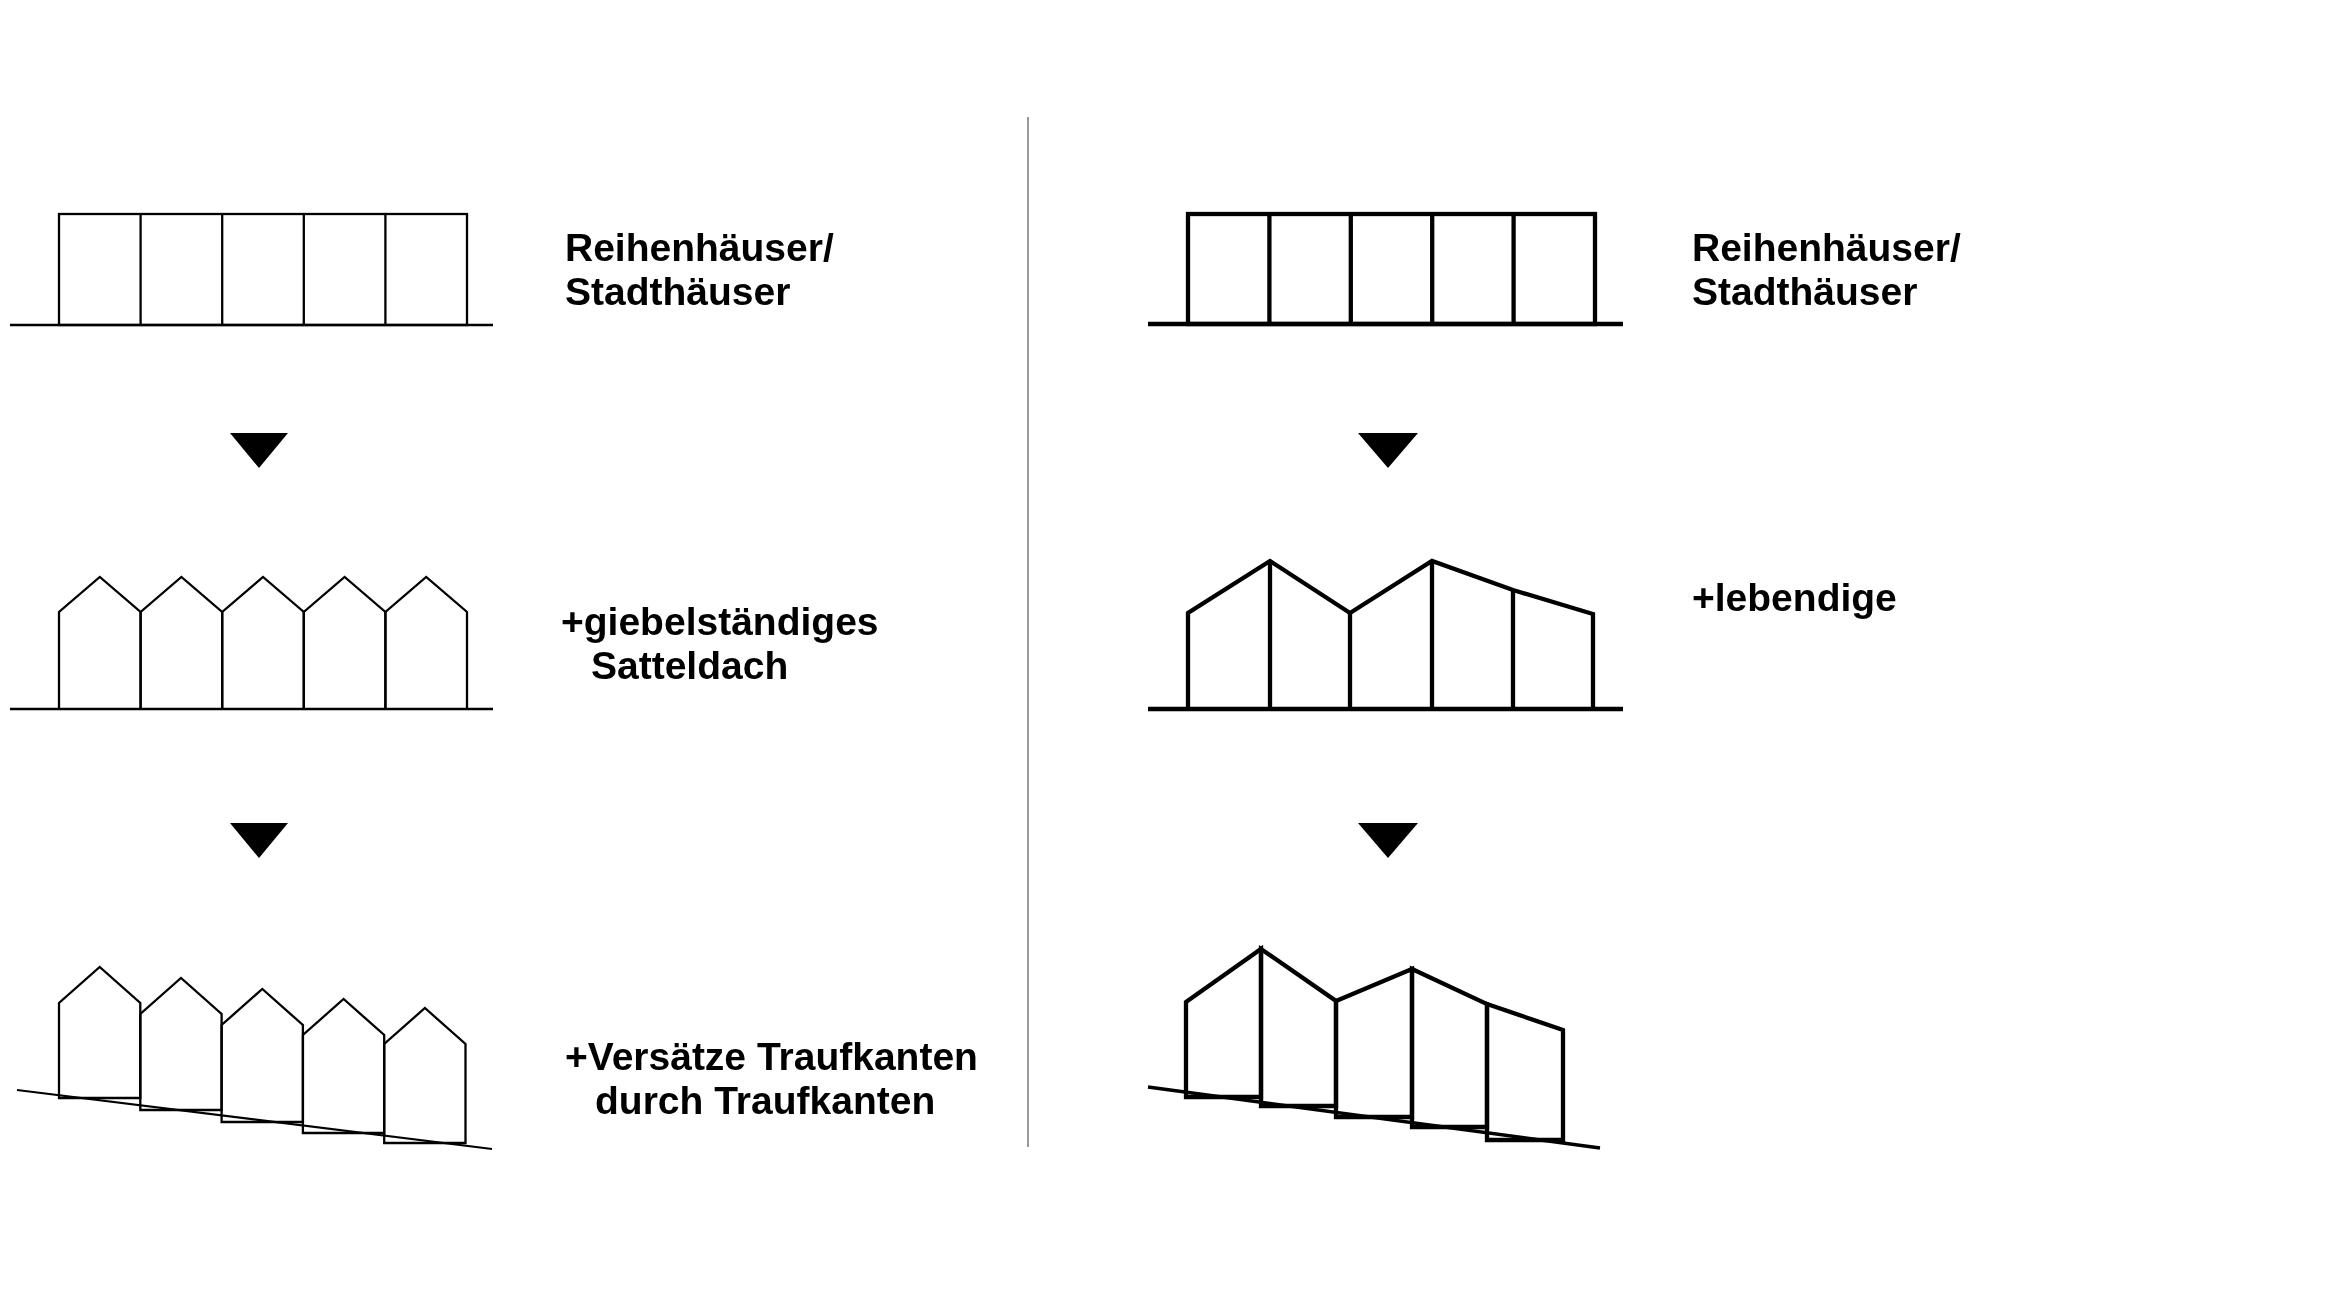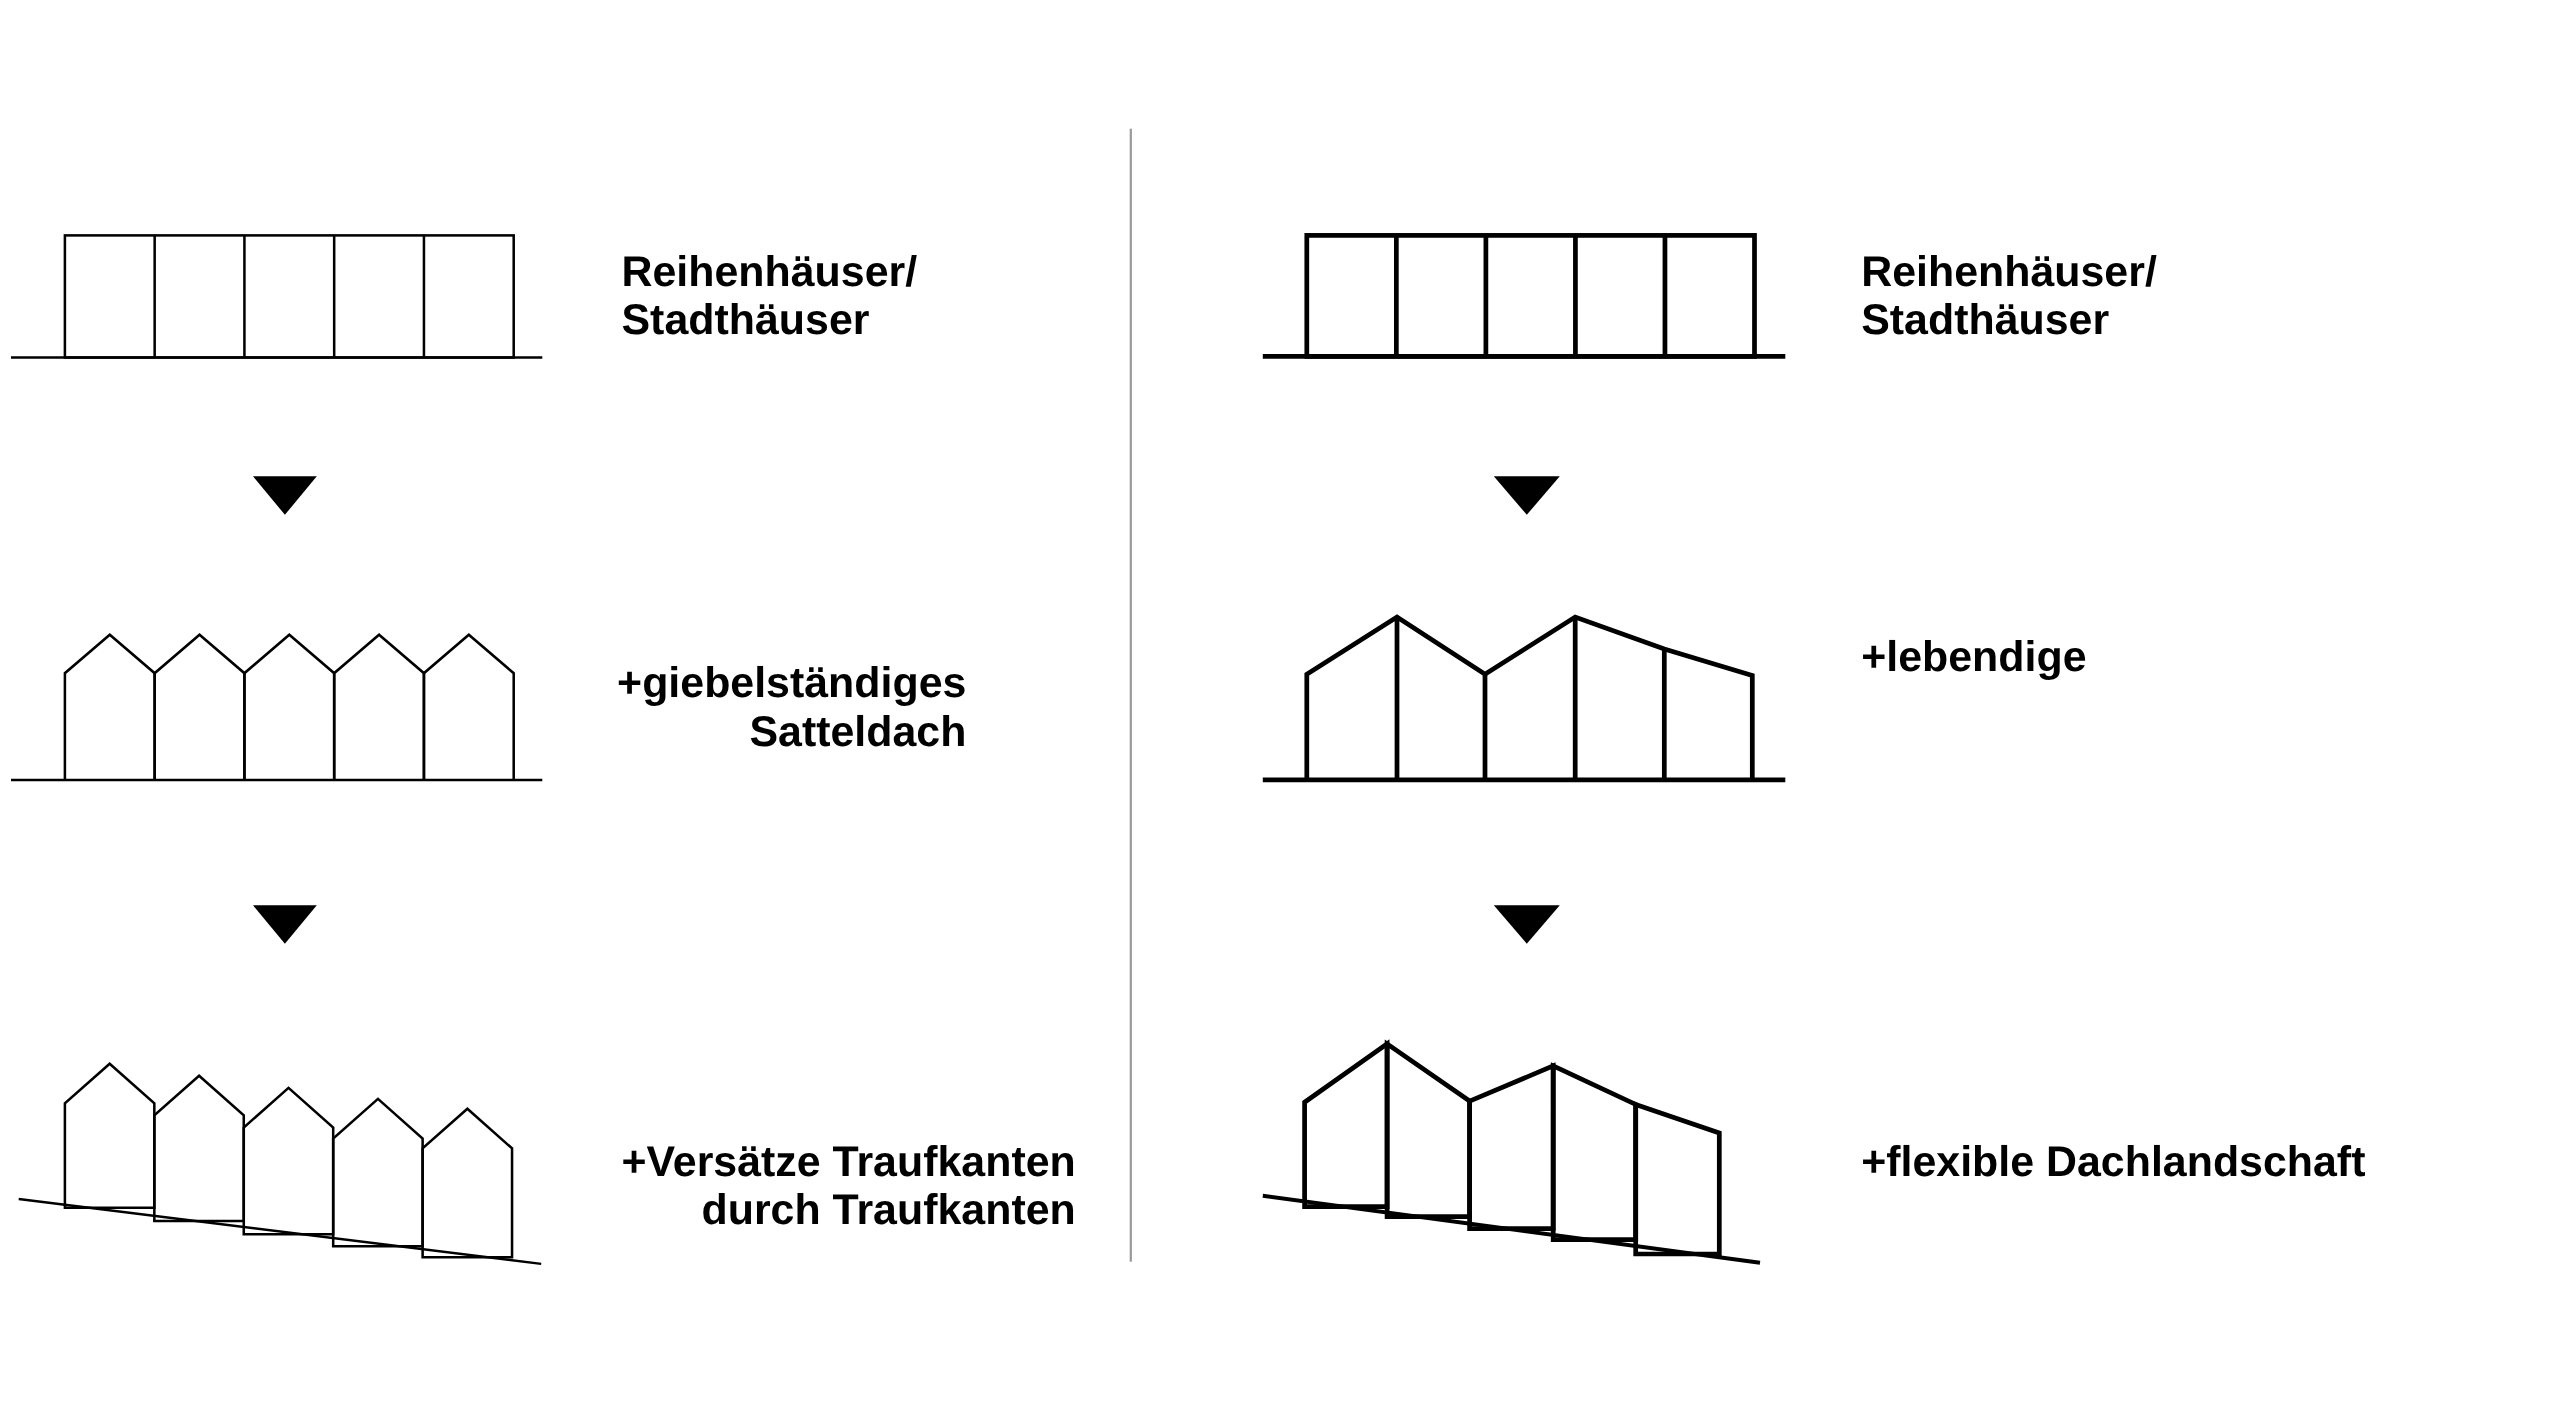--- a/index.html
+++ b/index.html
@@ -21,21 +21,21 @@
   .caption {
     position: absolute;
     color: #000000;
     font-size: 39px;
     line-height: 44px;
     font-weight: 700;
     letter-spacing: 0px;
     white-space: nowrap;
   }
   .caption span { display: block; }
-  .caption span.indent { padding-left: 30px; text-align: right; }
+  .caption span.indent { padding-left: 30px; }
   .divider {
     position: absolute;
     left: 1027px;
     top: 117px;
     width: 2px;
     height: 1030px;
     background: #9a9a9a;
   }
   .stroke-thin  { stroke: #000000; stroke-width: 2.3; fill: none; stroke-linejoin: miter; }
   .stroke-thick { stroke: #000000; stroke-width: 4.3; fill: none; stroke-linejoin: miter; }
@@ -142,16 +142,15 @@
   <div class="caption" style="left:1692px; top:226px">
     <span>Reihenhäuser/</span>
     <span>Stadthäuser</span>
   </div>
 
   <div class="caption" style="left:1692px; top:576px">
     <span>+lebendige</span>
   </div>
 
   <div class="caption" style="left:1692px; top:1035px">
-    <span>+flexible Dachlandschaft</span>
   </div>
 
 </div>
 
 </body></html>

